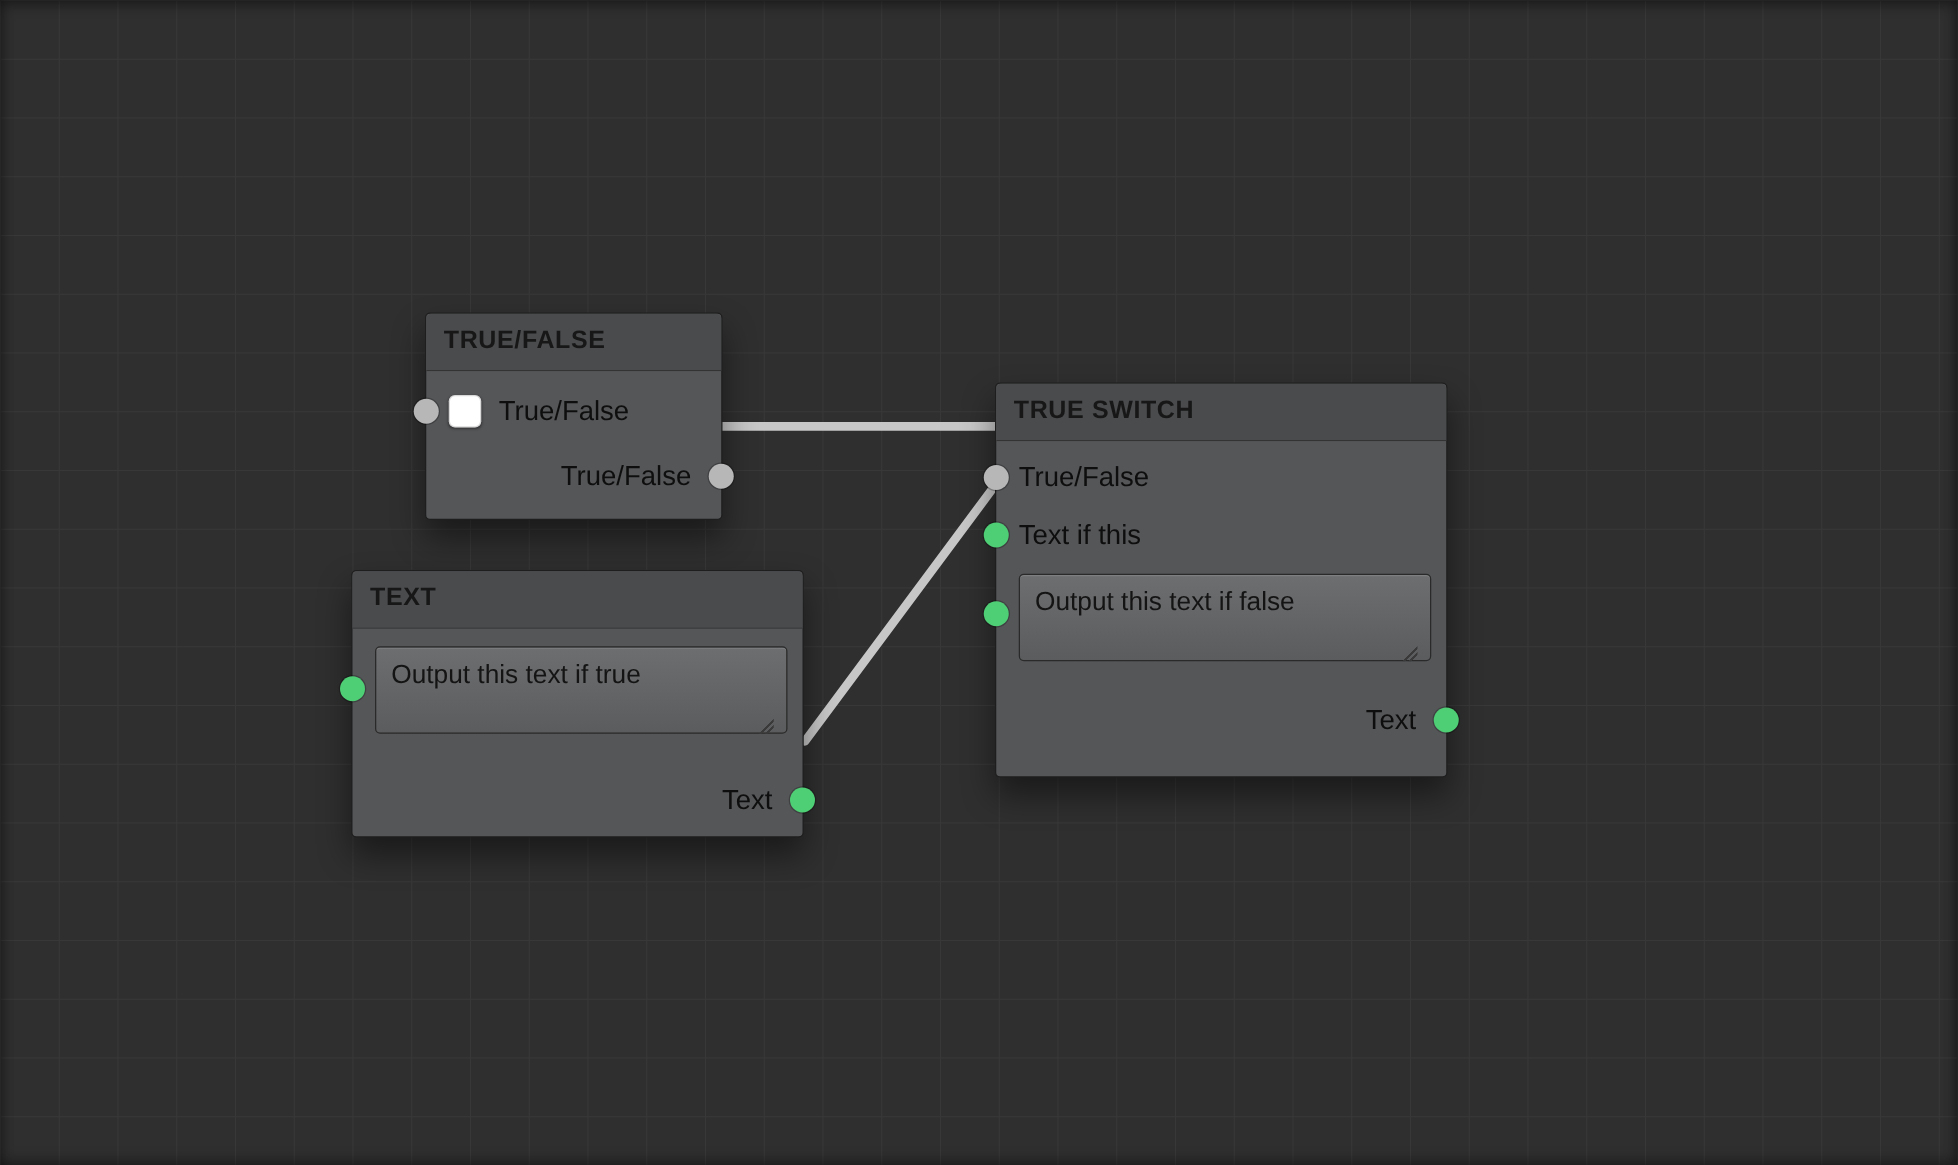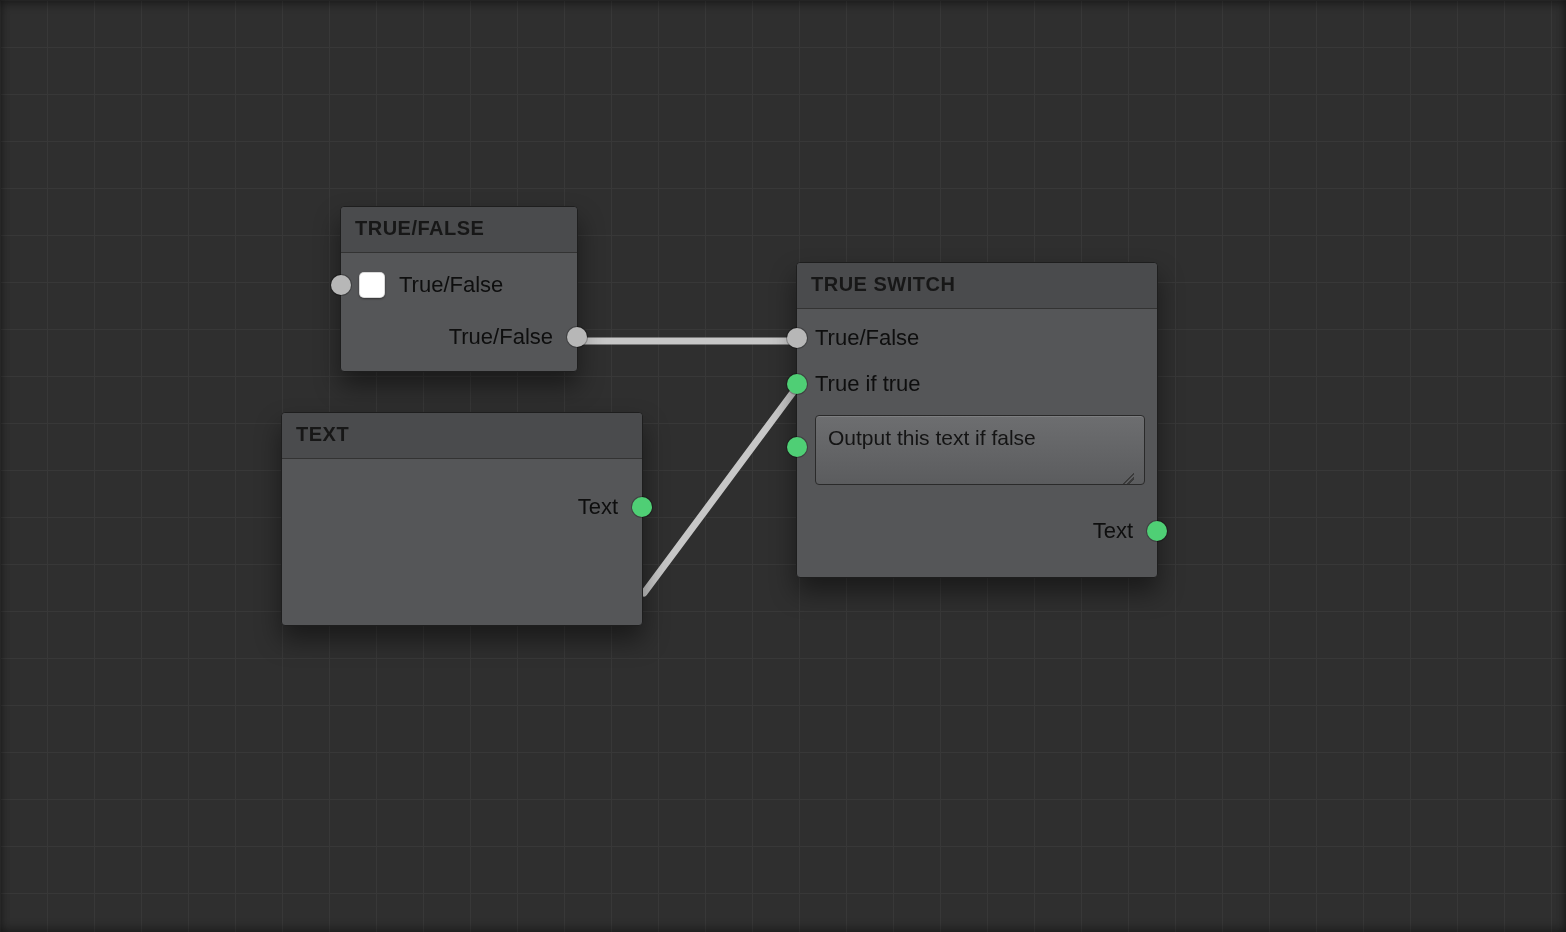--- a/index.html
+++ b/index.html
@@ -37,20 +37,21 @@
     height: 932px;
     pointer-events: none;
   }
   .node {
     position: absolute;
     background: #555658;
     border: 1px solid #1e1e1e;
     border-radius: 4px;
     box-shadow: 0 14px 26px rgba(0,0,0,0.45);
     color: #0d0d0d;
+    margin-top: 44px;
   }
   .node-header {
     background: #4a4b4d;
     border-bottom: 1px solid #333;
     border-top-left-radius: 4px;
     border-top-right-radius: 4px;
     padding: 10px 14px 12px 14px;
     font-weight: 700;
     font-size: 20px;
     letter-spacing: 0.5px;
@@ -130,35 +131,40 @@
       <span>True/False</span>
     </div>
     <div class="row" style="height:52px;">
       <span class="label-right">True/False</span>
       <span class="port port-out port-grey" style="top:16px;"></span>
     </div>
   </div>
 
   <div class="node node-text">
     <div class="node-header">TEXT</div>
+    <div class="textarea-wrap" style="position:relative;">
+      <span class="port port-in port-green" style="top:38px;"></span>
+      <textarea class="textarea" rows="2" style="">Output this text if true</textarea>
+      <span class="textarea-grip"></span>
+    </div>
     <div class="row" style="height:60px; margin-top:18px;">
       <span class="label-right">Text</span>
       <span class="port port-out port-green" style="top:20px;"></span>
     </div>
   </div>
 
   <div class="node node-sw">
     <div class="node-header">TRUE SWITCH</div>
     <div class="row" style="height:46px; margin-top:6px;">
       <span class="port port-in port-grey" style="top:13px;"></span>
       <span>True/False</span>
     </div>
     <div class="row" style="height:46px;">
       <span class="port port-in port-green" style="top:13px;"></span>
-      <span>True if true</span>
+      <span>Text if this</span>
     </div>
     <div class="textarea-wrap" style="position:relative; padding-top:8px;">
       <span class="port port-in port-green" style="top:30px;"></span>
       <textarea class="textarea" rows="2" style="">Output this text if false</textarea>
       <span class="textarea-grip"></span>
     </div>
     <div class="row" style="height:60px; margin-top:12px;">
       <span class="label-right">Text</span>
       <span class="port port-out port-green" style="top:20px;"></span>
     </div>

